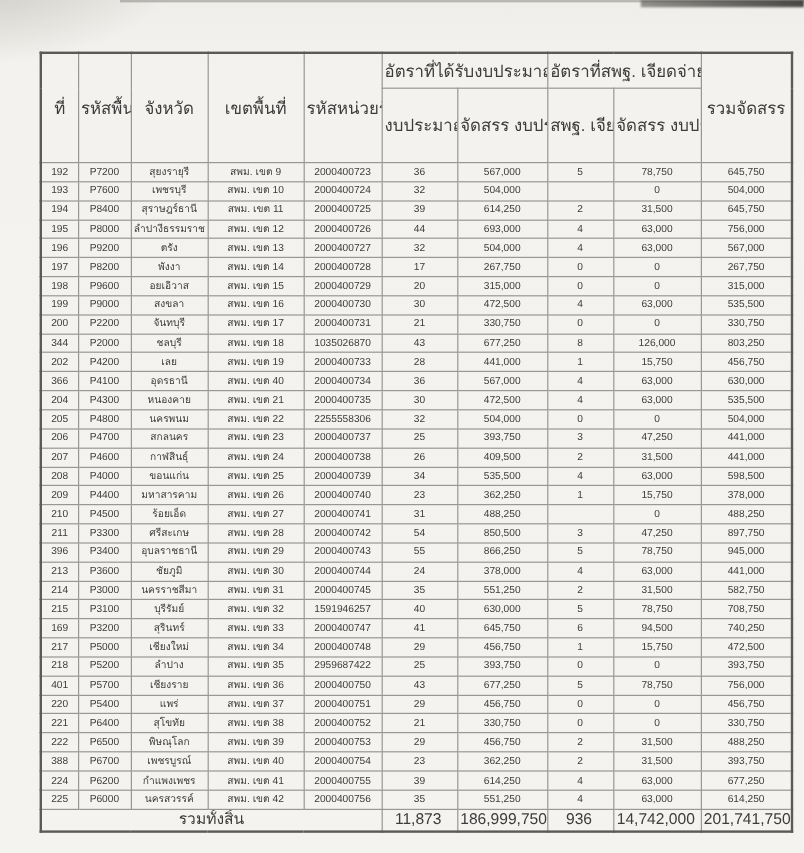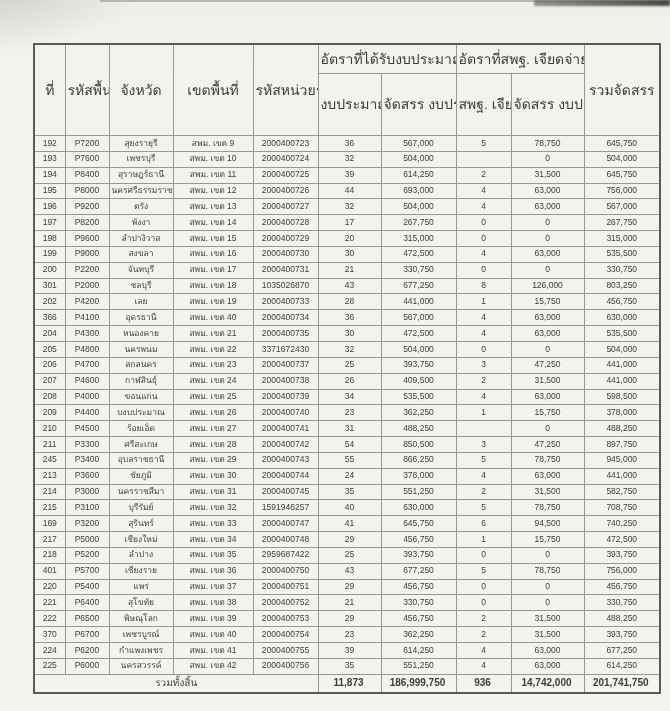--- a/index.html
+++ b/index.html
@@ -35,22 +35,22 @@
     overflow:hidden;white-space:nowrap;
     font-weight:normal;
   }
   table.budget{border:2px solid #5b5a56;}
   thead th{white-space:pre-line;font-size:14px;line-height:1.35;}
   tr.group-row th{height:28px;}
   tr.sub-row th{height:61px;}
   tbody td{height:14.85px;}
   td.al{text-align:left;padding-left:4px;}
   td.ar{text-align:right;padding-right:4px;}
-  tfoot td{height:17px;font-weight:bold;font-size:10px;}
-  tfoot td.ar{padding-right:4px;font-weight:bold;}
+  tfoot td{height:17px;font-weight:bold;font-size:13px;}
+  tfoot td.ar{padding-right:4px;}
 </style>
 </head>
 <body>
 
 <div class="page">
   <div class="artifact-top-line"></div>
   <div class="artifact-top-band"></div>
 
   <table class="budget">
     <colgroup>
@@ -127,21 +127,21 @@
     <td>2000400725</td>
     <td>39</td>
     <td class="ar">614,250</td>
     <td>2</td>
     <td class="ar">31,500</td>
     <td class="ar">645,750</td>
   </tr>
         <tr>
     <td>195</td>
     <td>P8000</td>
-    <td class="al">นครศรีธรรมราช</td>
+    <td class="al">ลำปางีธรรมราช</td>
     <td class="al">สพม. เขต 12</td>
     <td>2000400726</td>
     <td>44</td>
     <td class="ar">693,000</td>
     <td>4</td>
     <td class="ar">63,000</td>
     <td class="ar">756,000</td>
   </tr>
         <tr>
     <td>196</td>
@@ -163,21 +163,21 @@
     <td>2000400728</td>
     <td>17</td>
     <td class="ar">267,750</td>
     <td>0</td>
     <td class="ar">0</td>
     <td class="ar">267,750</td>
   </tr>
         <tr>
     <td>198</td>
     <td>P9600</td>
-    <td class="al">ลำปางิวาส</td>
+    <td class="al">อยเอิวาส</td>
     <td class="al">สพม. เขต 15</td>
     <td>2000400729</td>
     <td>20</td>
     <td class="ar">315,000</td>
     <td>0</td>
     <td class="ar">0</td>
     <td class="ar">315,000</td>
   </tr>
         <tr>
     <td>199</td>
@@ -197,21 +197,21 @@
     <td class="al">จันทบุรี</td>
     <td class="al">สพม. เขต 17</td>
     <td>2000400731</td>
     <td>21</td>
     <td class="ar">330,750</td>
     <td>0</td>
     <td class="ar">0</td>
     <td class="ar">330,750</td>
   </tr>
         <tr>
-    <td>301</td>
+    <td>344</td>
     <td>P2000</td>
     <td class="al">ชลบุรี</td>
     <td class="al">สพม. เขต 18</td>
     <td>1035026870</td>
     <td>43</td>
     <td class="ar">677,250</td>
     <td>8</td>
     <td class="ar">126,000</td>
     <td class="ar">803,250</td>
   </tr>
@@ -249,21 +249,21 @@
     <td class="ar">472,500</td>
     <td>4</td>
     <td class="ar">63,000</td>
     <td class="ar">535,500</td>
   </tr>
         <tr>
     <td>205</td>
     <td>P4800</td>
     <td class="al">นครพนม</td>
     <td class="al">สพม. เขต 22</td>
-    <td>3371672430</td>
+    <td>2255558306</td>
     <td>32</td>
     <td class="ar">504,000</td>
     <td>0</td>
     <td class="ar">0</td>
     <td class="ar">504,000</td>
   </tr>
         <tr>
     <td>206</td>
     <td>P4700</td>
     <td class="al">สกลนคร</td>
@@ -295,21 +295,21 @@
     <td>2000400739</td>
     <td>34</td>
     <td class="ar">535,500</td>
     <td>4</td>
     <td class="ar">63,000</td>
     <td class="ar">598,500</td>
   </tr>
         <tr>
     <td>209</td>
     <td>P4400</td>
-    <td class="al">บงบประมาณ</td>
+    <td class="al">มหาสารคาม</td>
     <td class="al">สพม. เขต 26</td>
     <td>2000400740</td>
     <td>23</td>
     <td class="ar">362,250</td>
     <td>1</td>
     <td class="ar">15,750</td>
     <td class="ar">378,000</td>
   </tr>
         <tr>
     <td>210</td>
@@ -329,21 +329,21 @@
     <td class="al">ศรีสะเกษ</td>
     <td class="al">สพม. เขต 28</td>
     <td>2000400742</td>
     <td>54</td>
     <td class="ar">850,500</td>
     <td>3</td>
     <td class="ar">47,250</td>
     <td class="ar">897,750</td>
   </tr>
         <tr>
-    <td>245</td>
+    <td>396</td>
     <td>P3400</td>
     <td class="al">อุบลราชธานี</td>
     <td class="al">สพม. เขต 29</td>
     <td>2000400743</td>
     <td>55</td>
     <td class="ar">866,250</td>
     <td>5</td>
     <td class="ar">78,750</td>
     <td class="ar">945,000</td>
   </tr>
@@ -461,21 +461,21 @@
     <td class="al">พิษณุโลก</td>
     <td class="al">สพม. เขต 39</td>
     <td>2000400753</td>
     <td>29</td>
     <td class="ar">456,750</td>
     <td>2</td>
     <td class="ar">31,500</td>
     <td class="ar">488,250</td>
   </tr>
         <tr>
-    <td>370</td>
+    <td>388</td>
     <td>P6700</td>
     <td class="al">เพชรบูรณ์</td>
     <td class="al">สพม. เขต 40</td>
     <td>2000400754</td>
     <td>23</td>
     <td class="ar">362,250</td>
     <td>2</td>
     <td class="ar">31,500</td>
     <td class="ar">393,750</td>
   </tr>

